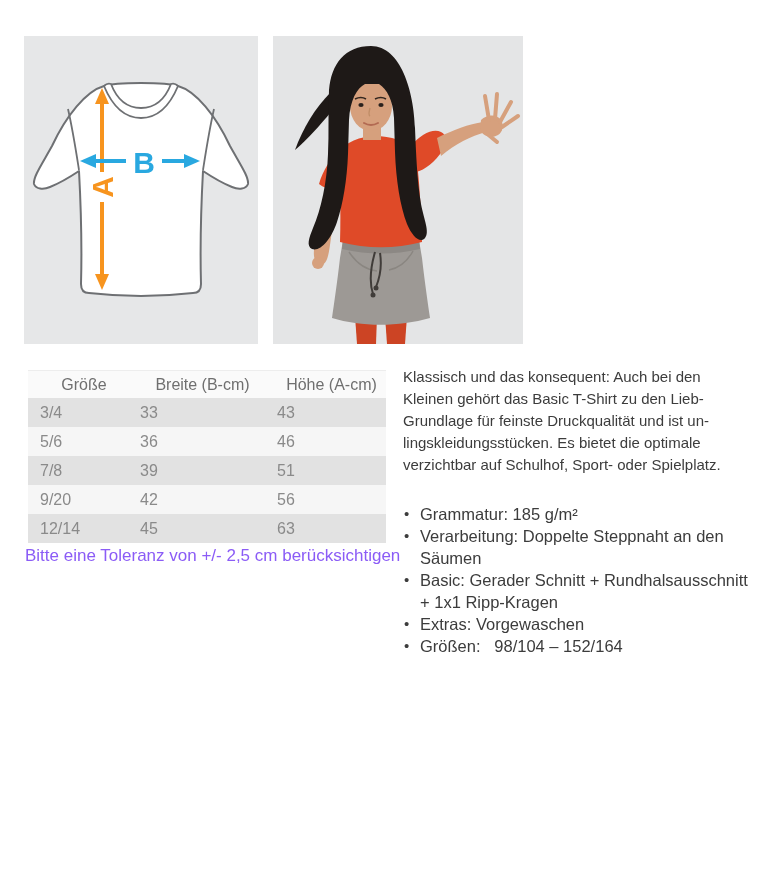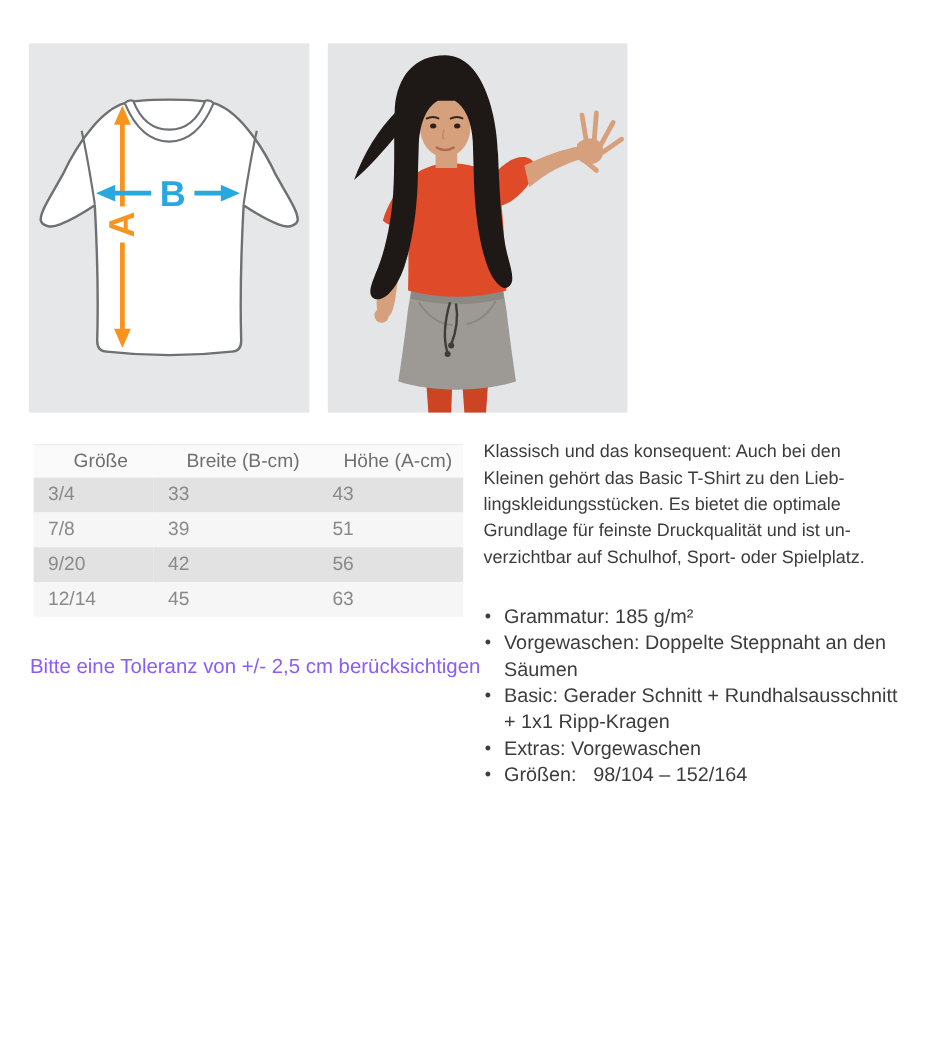--- a/index.html
+++ b/index.html
@@ -165,20 +165,25 @@
       <th>Höhe (A-cm)</th>
     </tr>
   </thead>
   <tbody>
     <tr>
       <td>3/4</td>
       <td>33</td>
       <td>43</td>
     </tr>
     <tr>
+      <td>5/6</td>
+      <td>36</td>
+      <td>46</td>
+    </tr>
+    <tr>
       <td>7/8</td>
       <td>39</td>
       <td>51</td>
     </tr>
     <tr>
       <td>9/20</td>
       <td>42</td>
       <td>56</td>
     </tr>
     <tr>
@@ -187,31 +192,31 @@
       <td>63</td>
     </tr>
   </tbody>
 </table>
 
 <div class="tolerance-note">Bitte eine Toleranz von +/- 2,5 cm berücksichtigen</div>
 
 <div class="description">
   <span>Klassisch und das konsequent: Auch bei den</span>
   <span>Kleinen gehört das Basic T-Shirt zu den Lieb-</span>
+  <span>Grundlage für feinste Druckqualität und ist un-</span>
   <span>lingskleidungsstücken. Es bietet die optimale</span>
-  <span>Grundlage für feinste Druckqualität und ist un-</span>
   <span>verzichtbar auf Schulhof, Sport- oder Spielplatz.</span>
 </div>
 
 <ul class="features">
   <li>
     <span>Grammatur: 185 g/m²</span>
   </li>
   <li>
-    <span>Vorgewaschen: Doppelte Steppnaht an den</span>
+    <span>Verarbeitung: Doppelte Steppnaht an den</span>
     <span>Säumen</span>
   </li>
   <li>
     <span>Basic: Gerader Schnitt + Rundhalsausschnitt</span>
     <span>+ 1x1 Ripp-Kragen</span>
   </li>
   <li>
     <span>Extras: Vorgewaschen</span>
   </li>
   <li>

